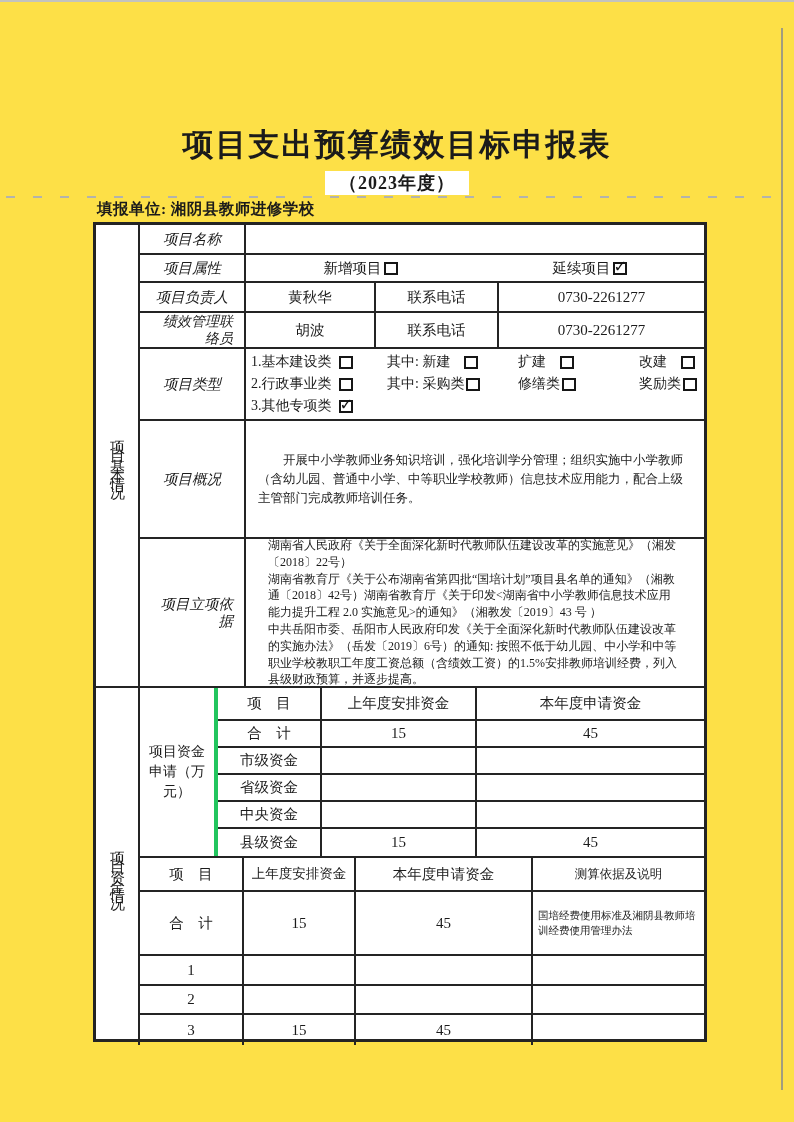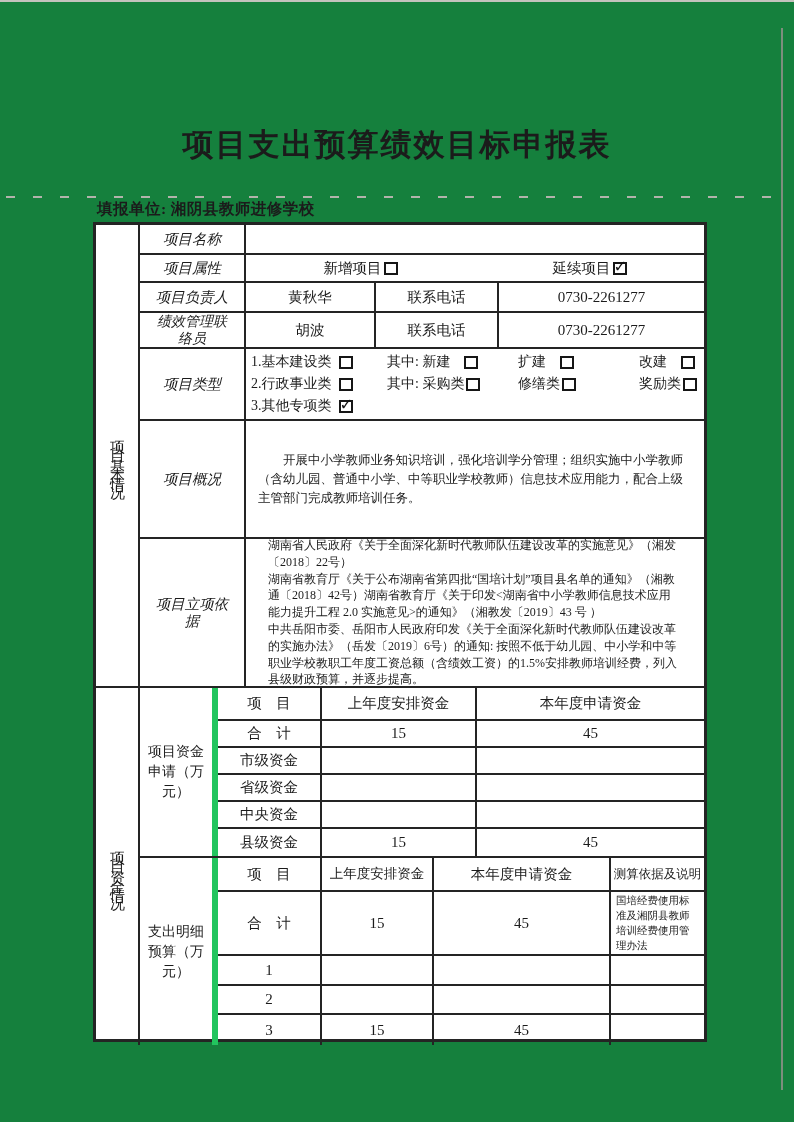--- a/index.html
+++ b/index.html
@@ -2,21 +2,21 @@
 <html><head>
 <meta charset="utf-8">
 <style>
   * { box-sizing: border-box; margin: 0; padding: 0; }
   html,body { width: 794px; height: 1122px; }
   body {
     background: #ffffff;
     font-family: "Liberation Serif", "DejaVu Serif", serif;
     color: #1b1b1b;
   }
-  .page { position: relative; width: 794px; height: 1122px; background: #15803d; overflow: hidden; }
+  .page { position: relative; width: 794px; height: 1122px; background: #fde047; overflow: hidden; }
 
   
   .scan-top { position: absolute; top: 0; left: 0; width: 794px; height: 2px; background: #c3c3bd; }
   .scan-right { position: absolute; top: 28px; right: 11px; width: 2px; height: 1062px; background: #90908a; opacity: .85; }
   .dashline { position: absolute; top: 196px; left: 6px; width: 782px; height: 2px;
     background: repeating-linear-gradient(90deg,#b3b3ac 0 9px, transparent 9px 27px); }
 
   .title { position: absolute; top: 124px; left: 0; width: 100%; text-align: center;
     font-family: "Liberation Sans", "DejaVu Sans", sans-serif;
     font-size: 31px; font-weight: bold; letter-spacing: 2px; }
@@ -35,21 +35,21 @@
   .vcol { width: 44px; border-right: 2px solid #242424; display: flex; align-items: center; justify-content: center; }
   .vtext { writing-mode: vertical-lr; text-orientation: upright; font-size: 15px; letter-spacing: 9px; font-weight: 500; }
   .secbody { flex: 1; display: flex; flex-direction: column; min-width: 0; }
 
   .trow { display: flex; border-bottom: 2px solid #242424; min-height: 0; }
   .trow.last { border-bottom: none; flex: 1; }
   .cell { border-right: 2px solid #242424; display: flex; align-items: center; justify-content: center;
     font-size: 14.5px; text-align: center; min-width: 0; }
   .cell.end { border-right: none; }
   .lab { width: 106px; flex-shrink: 0; line-height: 17px; font-style: italic; }
-  .lab.narrow { padding: 0 11px; }
+  .lab.narrow { padding: 0 11px; text-align: right; }
   .w130 { width: 130px; flex-shrink: 0; }
   .w123 { width: 123px; flex-shrink: 0; }
   .fill { flex: 1; }
 
   
   .cb { width: 14px; height: 13px; border: 2px solid #161616; display: inline-block;
     margin-left: 7px; position: relative; flex-shrink: 0; background: #fff; }
   .cb.checked::after { content: "\2713"; position: absolute; left: -1px; top: -7px;
     font-size: 16px; font-weight: bold; font-family: "DejaVu Sans", sans-serif; color: #111; }
 
@@ -63,21 +63,21 @@
 
   .overview-cell { padding: 0 12px; }
   .overview-text { font-size: 12.5px; line-height: 19px; text-align: left; text-indent: 2em; }
   .basis-cell { align-items: center; padding: 2px 22px; }
   .basis-text { font-size: 12px; line-height: 16.8px; text-align: left; white-space: pre-line; }
 
   
   .fblock { display: flex; width: 100%; }
   .fblock.first { height: 170px; border-bottom: 2px solid #242424; }
   .fblock.second { flex: 1; }
-  .flabel { width: 78px; flex-shrink: 0; border-right: 6px solid #22c55e;
+  .flabel { width: 78px; flex-shrink: 0; border-right: 4px solid #22c55e;
     display: flex; align-items: center; justify-content: center; text-align: center;
     font-size: 14px; line-height: 20px; padding: 0 8px; }
   .ftable { flex: 1; display: flex; flex-direction: column; min-width: 0; }
   .frow { display: flex; border-bottom: 2px solid #242424; }
   .frow.last { border-bottom: none; flex: 1; }
   .fc { border-right: 2px solid #242424; display: flex; align-items: center; justify-content: center;
     font-size: 14.5px; text-align: center; min-width: 0; }
   .fc.end { border-right: none; }
   .num { font-size: 15px; }
   .a1 { width: 104px; flex-shrink: 0; } .a2 { width: 155px; flex-shrink: 0; } .a3 { flex: 1; }
@@ -87,20 +87,23 @@
 </style>
 </head>
 <body>
 
 <div class="page">
   <div class="scan-top"></div>
   <div class="scan-right"></div>
 
   <div class="title">项目支出预算绩效目标申报表</div>
   <div class="dashline"></div>
+  <div class="subtitle-wrap">
+    <span class="subtitle">（2023年度）</span>
+  </div>
   <div class="unit">
     <span>填报单位:</span><span>湘阴县教师进修学校</span>
   </div>
 
   <div class="table">
 
     <div class="sec sec1">
       <div class="vcol">
         <span class="vtext">项目基本情况</span>
       </div>
@@ -242,21 +245,20 @@
             </div>
             <div class="frow last">
               <div class="fc a1">县级资金</div>
               <div class="fc a2 num">15</div>
               <div class="fc a3 end num">45</div>
             </div>
           </div>
         </div>
 
         <div class="fblock second">
-          <div class="flabel">支出明细预算（万元）</div>
           <div class="ftable">
             <div class="frow" style="height:34px">
               <div class="fc d1">项　目</div>
               <div class="fc d2" style="font-size:13.5px">上年度安排资金</div>
               <div class="fc d3">本年度申请资金</div>
               <div class="fc d4 end hdr">测算依据及说明</div>
             </div>
             <div class="frow" style="height:64px">
               <div class="fc d1">合　计</div>
               <div class="fc d2 num">15</div>

